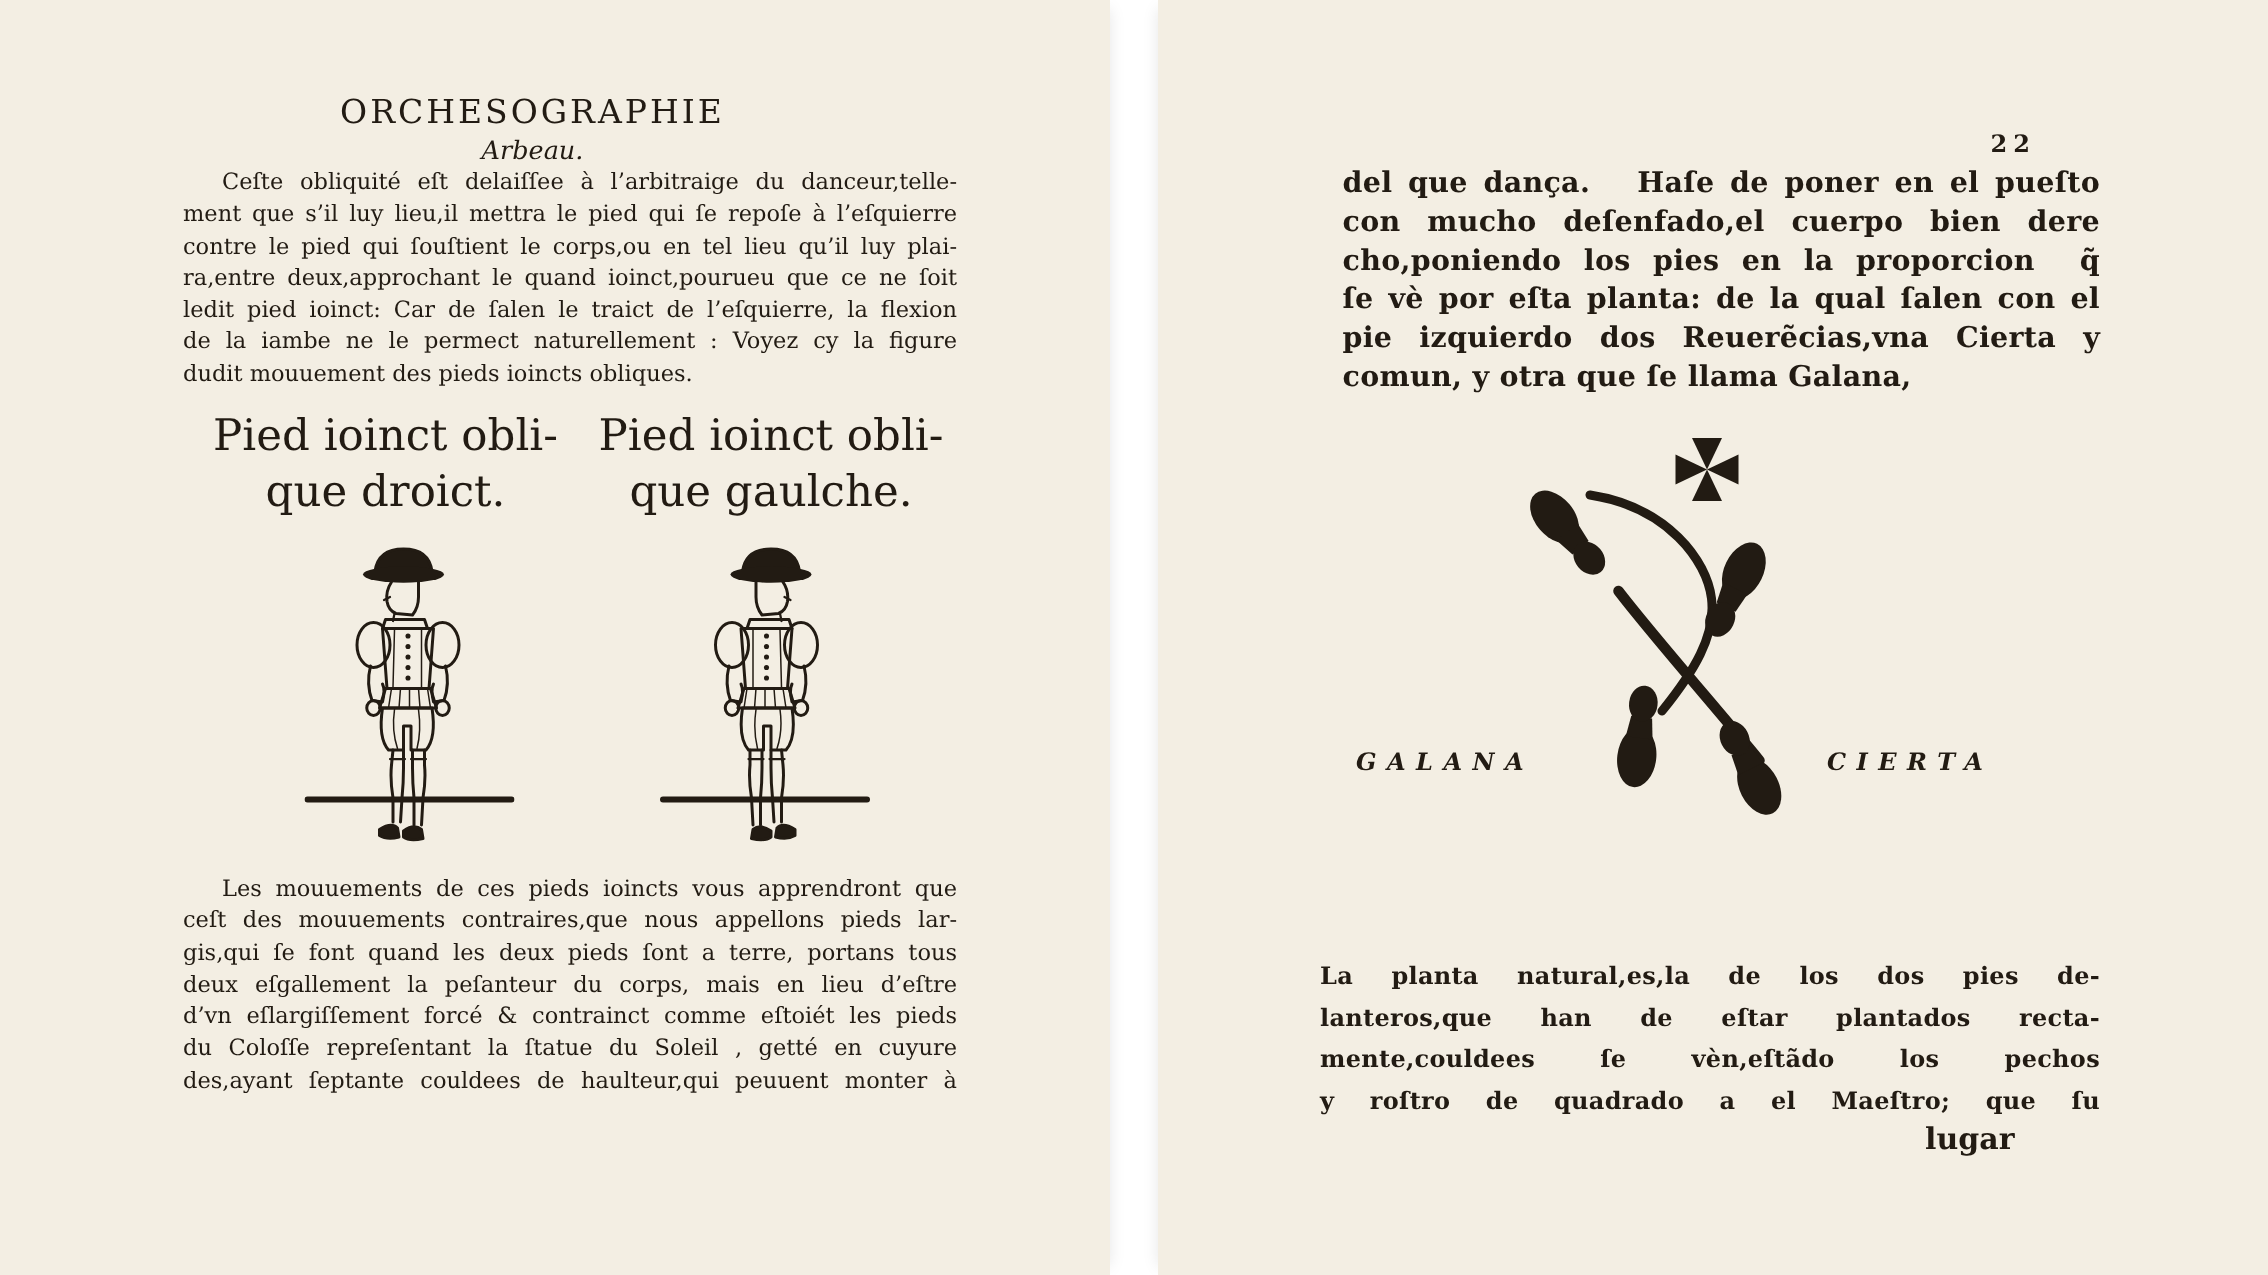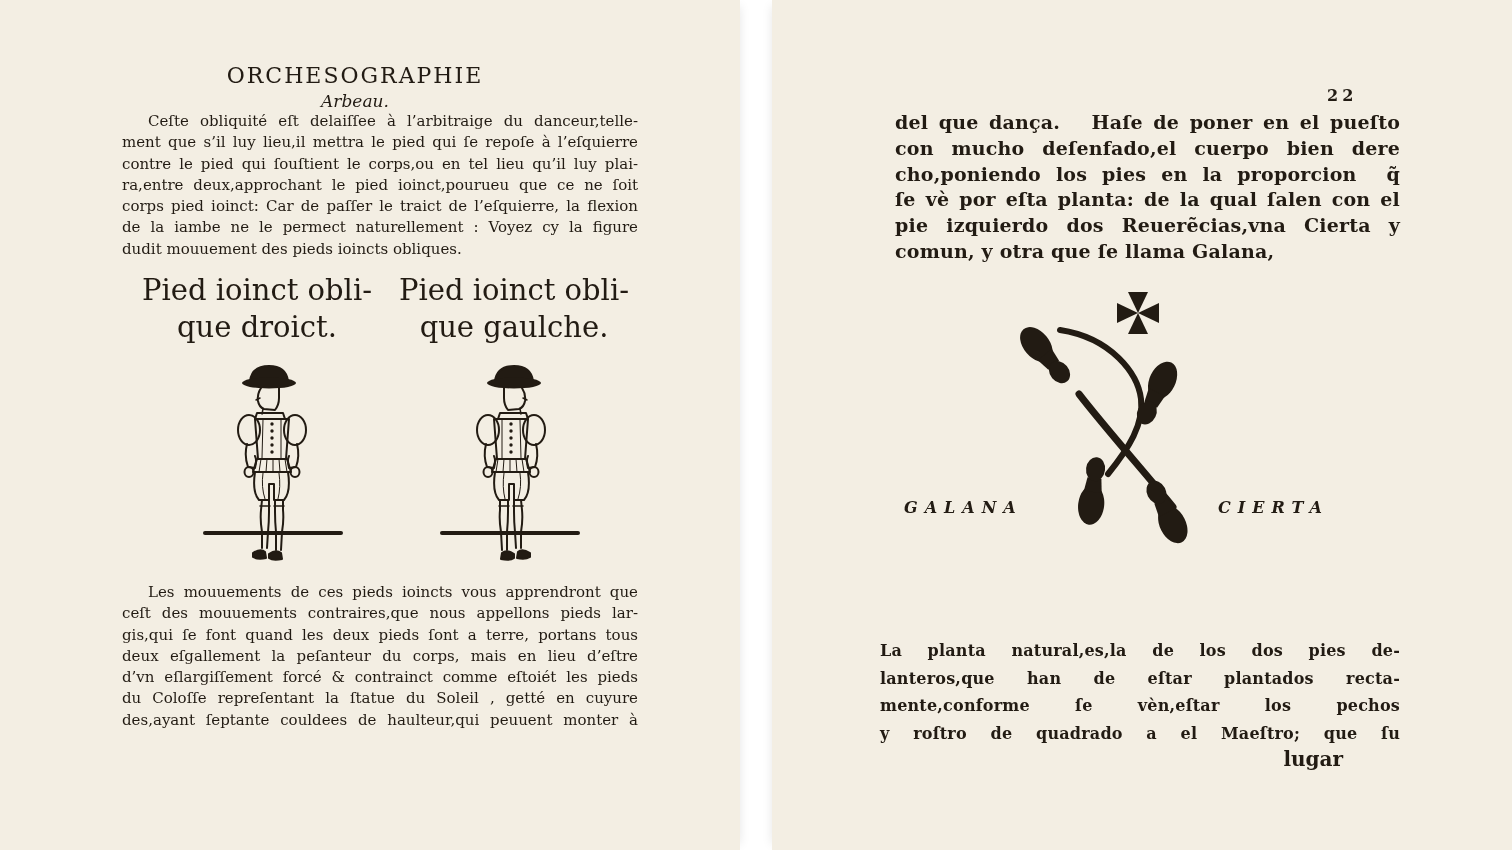--- a/index.html
+++ b/index.html
@@ -75,22 +75,22 @@
 <div class="page" id="left-page">
 
   <div class="abs book-title">ORCHESOGRAPHIE</div>
 
   <div class="abs book-subtitle">Arbeau.</div>
 
   <div class="abs lines fr-para para-end indent" id="fr-para-top">
       <div class="tline">Ceſte obliquité eſt delaiſſee à l’arbitraige du danceur,telle-</div>
       <div class="tline">ment que s’il luy lieu,il mettra le pied qui ſe repoſe à l’eſquierre</div>
       <div class="tline">contre le pied qui ſouſtient le corps,ou en tel lieu qu’il luy plai-</div>
-      <div class="tline">ra,entre deux,approchant le pied ioinct,pourueu que ce ne ſoit</div>
-      <div class="tline">corps pied ioinct: Car de paſſer le traict de l’eſquierre, la flexion</div>
+      <div class="tline">ra,entre deux,approchant le quand ioinct,pourueu que ce ne ſoit</div>
+      <div class="tline">ledit pied ioinct: Car de ſalen le traict de l’eſquierre, la flexion</div>
       <div class="tline">de la iambe ne le permect naturellement : Voyez cy la figure</div>
       <div class="tline">dudit mouuement des pieds ioincts obliques.</div>
     </div>
 
   <div class="abs lines caption" id="caption-left">
       <div class="tline">Pied ioinct obli-</div>
       <div class="tline">que droict.</div>
     </div>
 
   <div class="abs lines caption" id="caption-right">
@@ -222,18 +222,18 @@
     </g>
   </svg>
 
   <div class="abs diagram-label" id="diagram-label-left">GALANA</div>
 
   <div class="abs diagram-label" id="diagram-label-right">CIERTA</div>
 
   <div class="abs lines es-para" id="es-para-bottom">
       <div class="tline">La planta natural,es,la de los dos pies de-</div>
       <div class="tline">lanteros,que han de eſtar plantados recta-</div>
-      <div class="tline">mente,conforme ſe vèn,eſtar los pechos</div>
+      <div class="tline">mente,couldees ſe vèn,eſtãdo los pechos</div>
       <div class="tline">y roſtro de quadrado a el Maeſtro; que ſu</div>
     </div>
 
   <div class="abs catchword">lugar</div>
 </div>
 
 </body></html>

